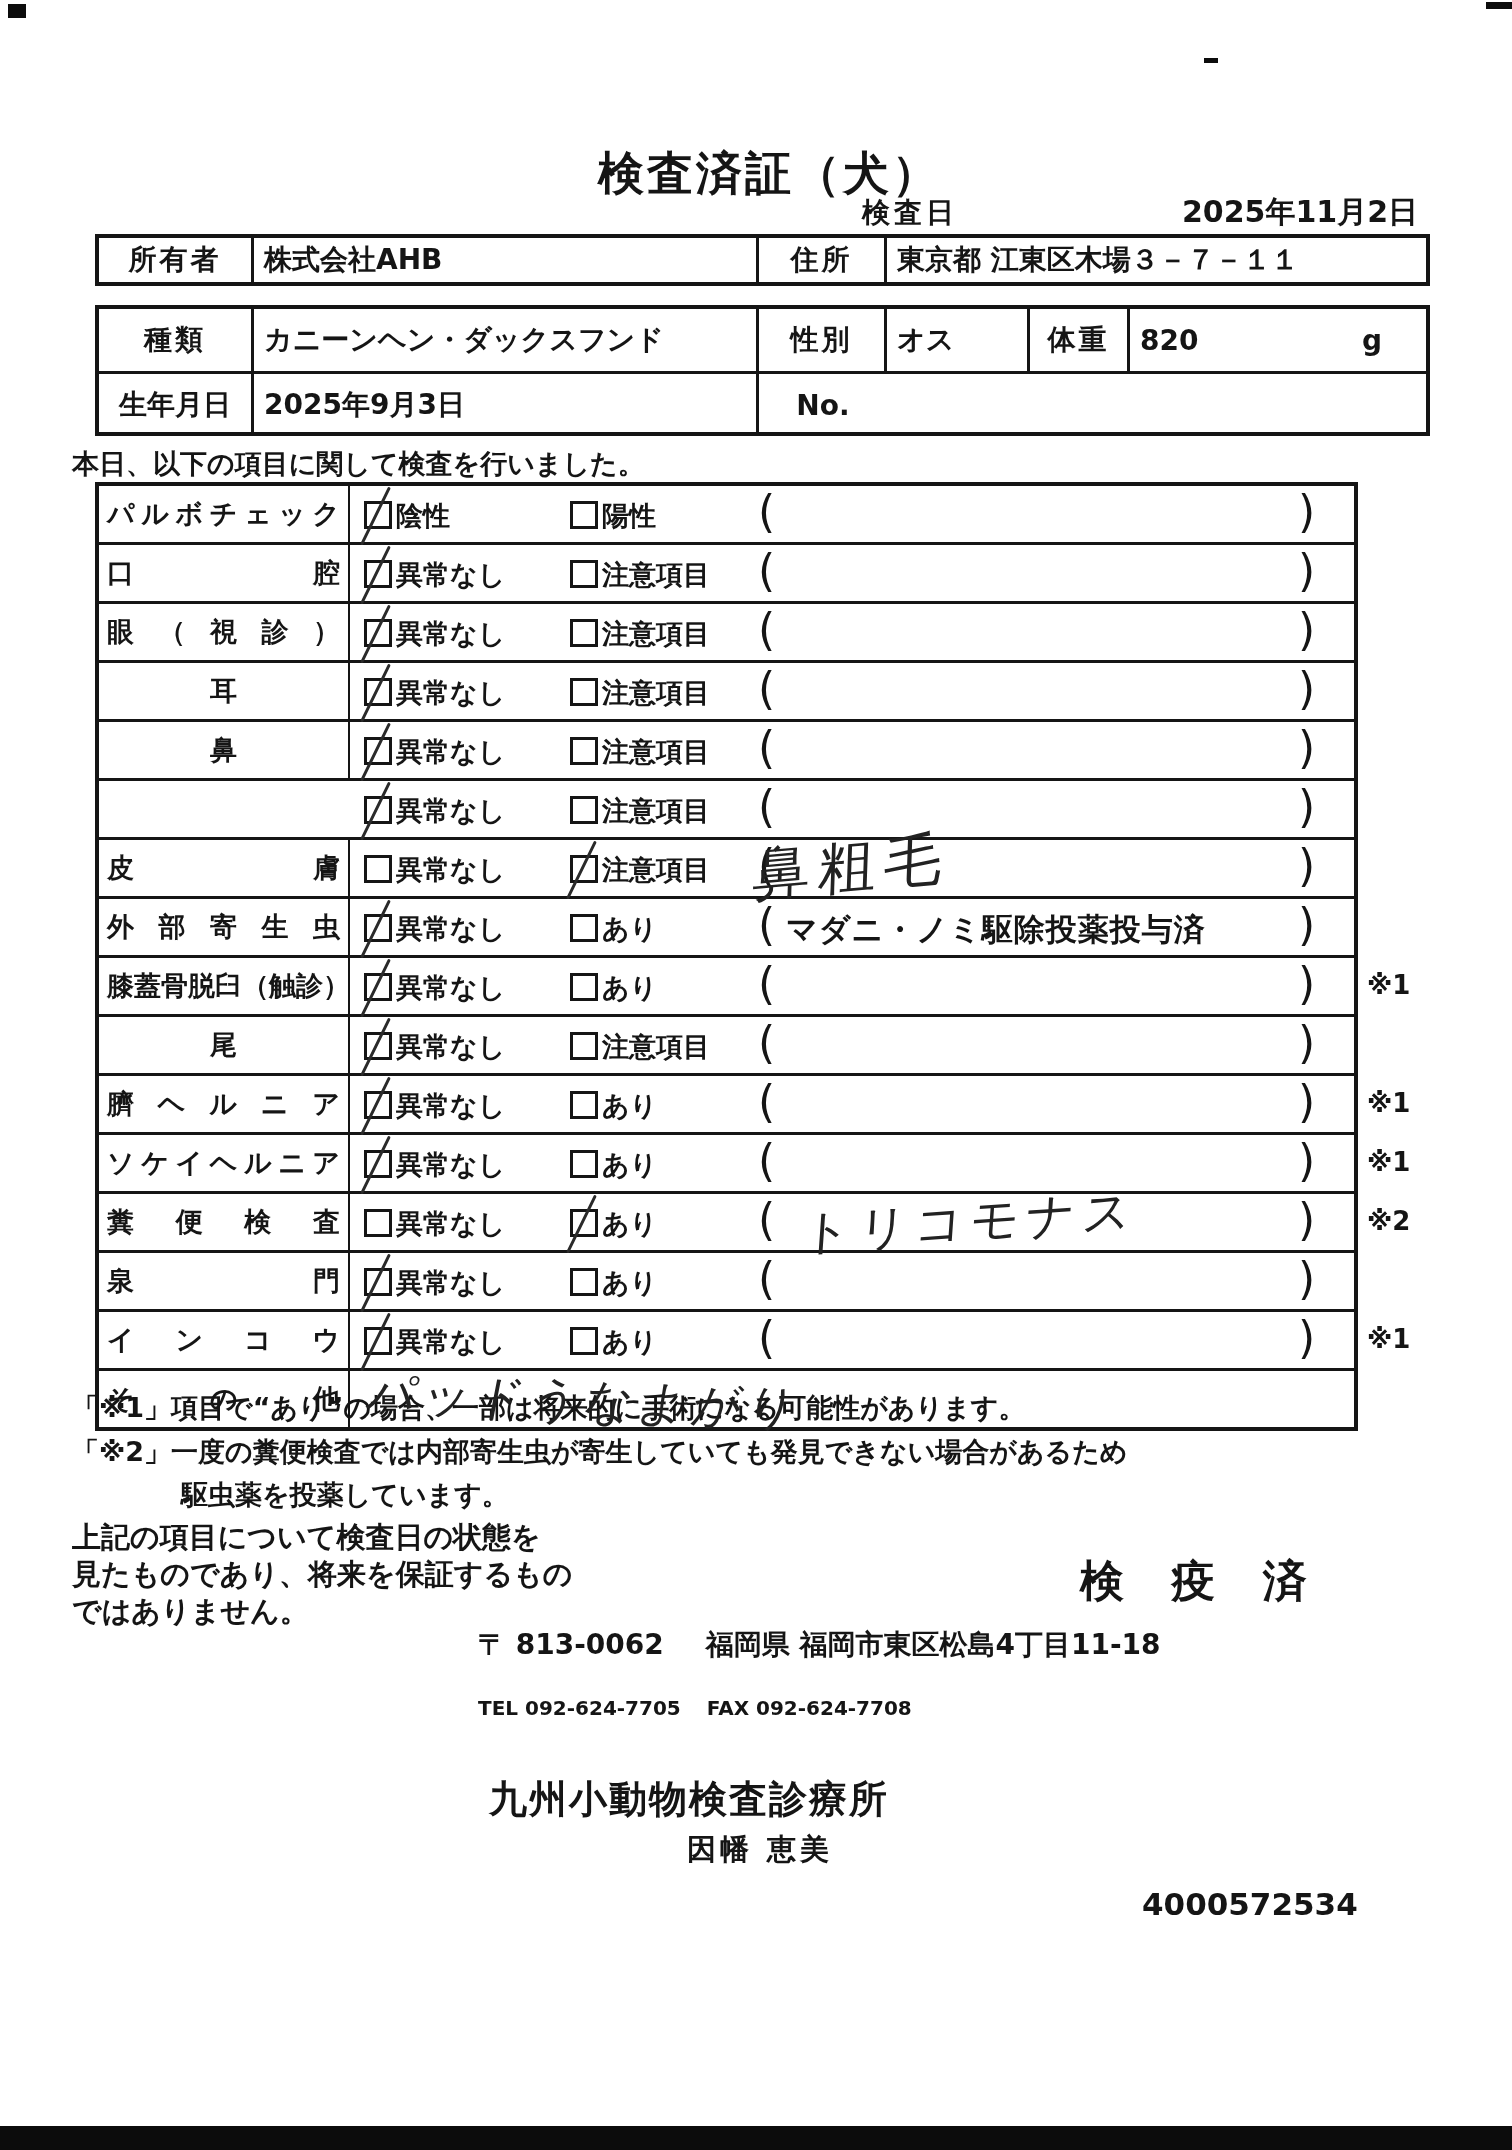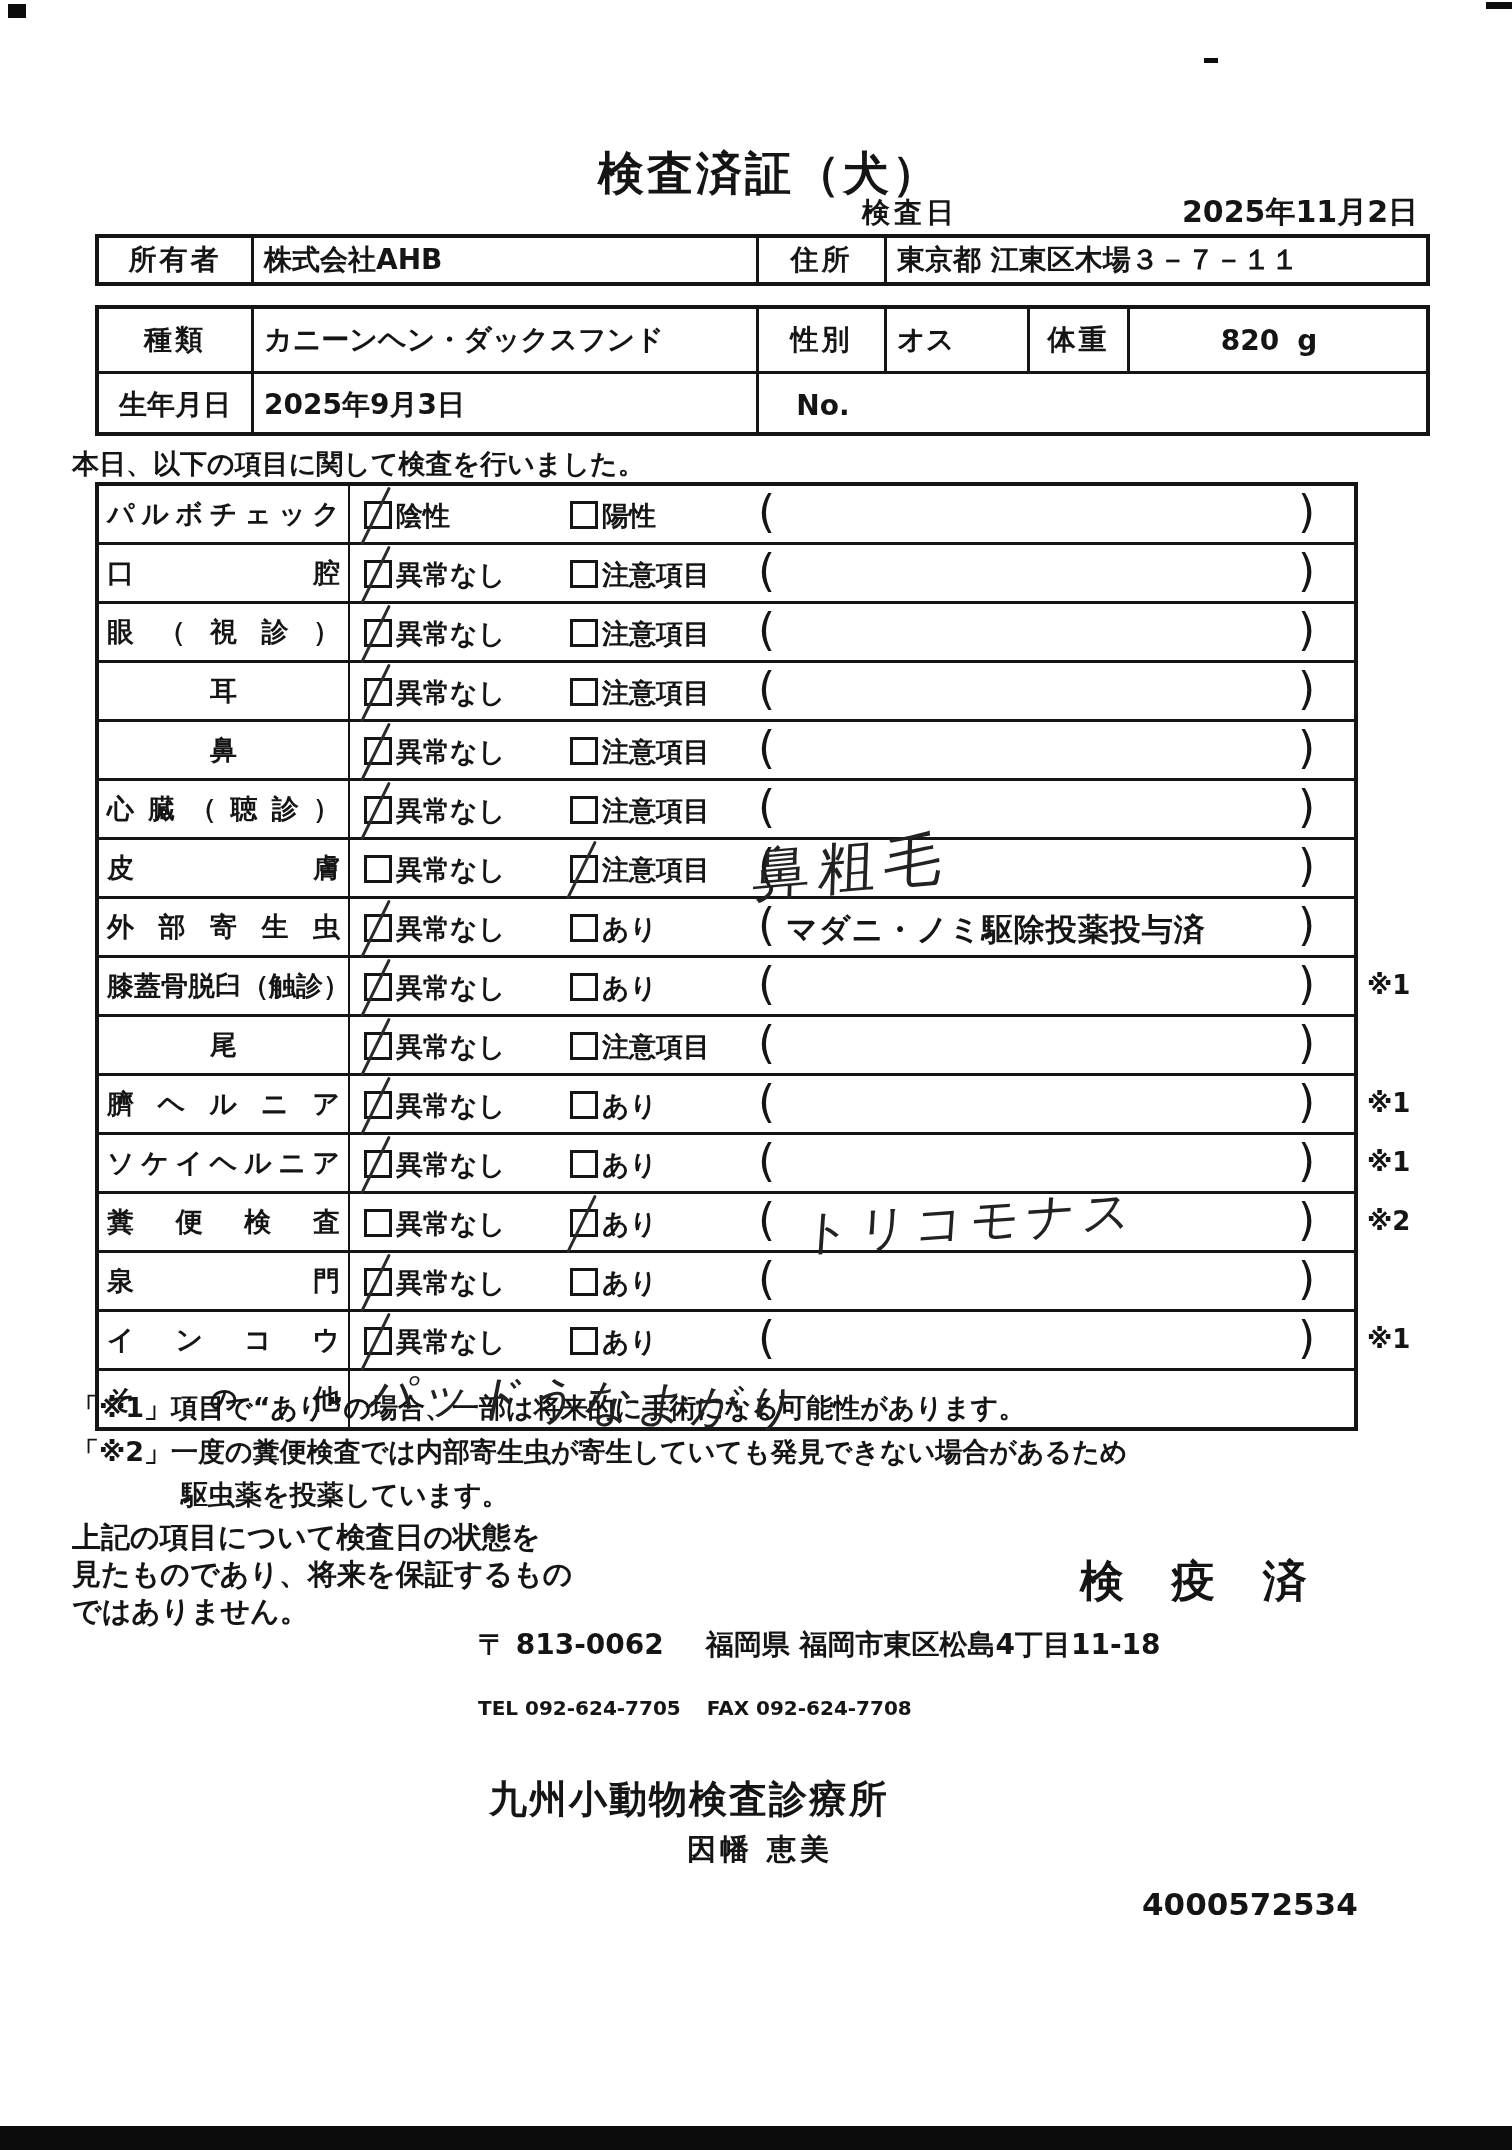--- a/index.html
+++ b/index.html
@@ -101,21 +101,21 @@
     </div>
   </div>
 
   <div class="ftable" id="info-table">
     <div class="frow">
       <div class="fcell flabel w-label">種類</div>
       <div class="fcell w-val1">カニーンヘン・ダックスフンド</div>
       <div class="fcell flabel w-label2">性別</div>
       <div class="fcell" style="width:143px;">オス</div>
       <div class="fcell flabel" style="width:100px;">体重</div>
-      <div class="fcell" style="flex:1;justify-content:center;padding-right:28px;">
+      <div class="fcell" style="flex:1;justify-content:space-between;padding-right:44px;">
         <span>820</span>
         <span style="margin-left:18px;">g</span>
       </div>
     </div>
     <div class="frow">
       <div class="fcell flabel w-label" style="letter-spacing:0;">生年月日</div>
       <div class="fcell w-val1">2025年9月3日</div>
       <div class="fcell flabel w-label2" style="letter-spacing:0;">No.</div>
     </div>
   </div>
@@ -182,23 +182,20 @@
       <div class="cl-body">
         <span class="cb cb1 checked"><span class="box"></span><span class="cb-label">異常なし</span></span>
         <span class="cb cb2"><span class="box"></span><span class="cb-label">注意項目</span></span>
         <span class="p-open">(</span>
 
         <span class="p-close">)</span>
       </div>
 
     </div>
       <div class="cl-row">
-      <div class="cl-label">
-        <span class="cl-label-text">心臓（聴診）</span>
-      </div>
       <div class="cl-body">
         <span class="cb cb1 checked"><span class="box"></span><span class="cb-label">異常なし</span></span>
         <span class="cb cb2"><span class="box"></span><span class="cb-label">注意項目</span></span>
         <span class="p-open">(</span>
 
         <span class="p-close">)</span>
       </div>
 
     </div>
       <div class="cl-row">

